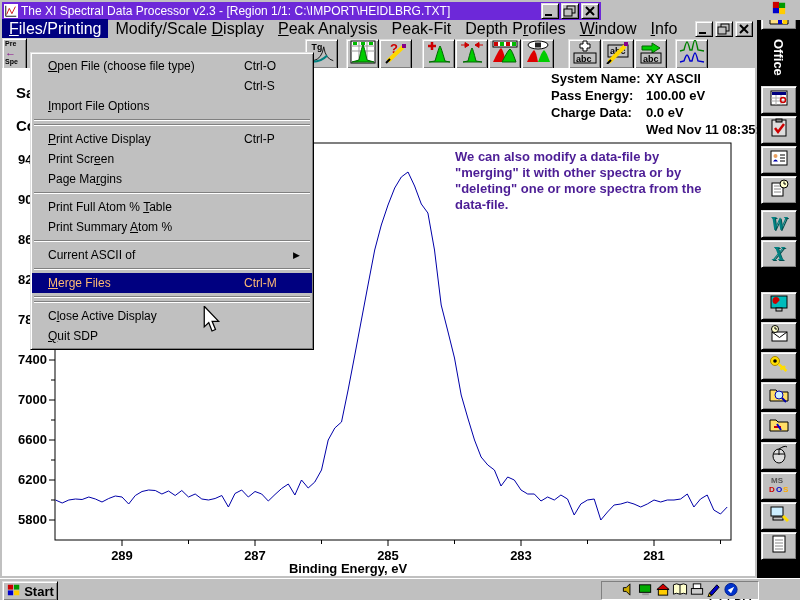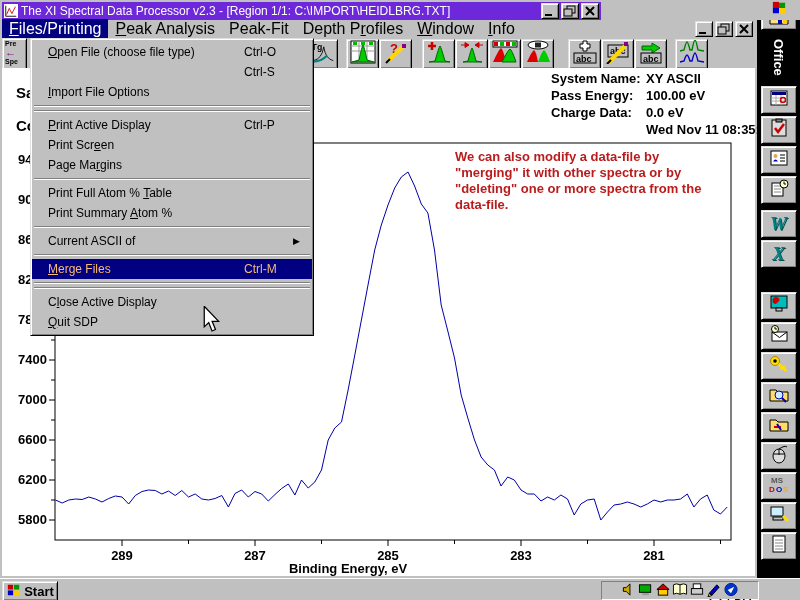--- a/index.html
+++ b/index.html
@@ -32,24 +32,24 @@
   #prespe{position:absolute;left:0;top:0;width:21px;height:29px;font-size:7px;font-weight:bold;
     text-align:left;line-height:8px;padding:1px 0 0 2px;overflow:hidden;white-space:nowrap;}
   #prespe .arr{color:#880088;font-size:11px;line-height:9px;font-weight:bold;}
   
   #client{position:absolute;left:2px;top:68px;width:753px;height:508px;background:#fff;}
   #chartsvg{position:absolute;left:0;top:68px;width:757px;height:510px;}
   #infopanel{position:absolute;left:551px;top:71px;font-size:13px;font-weight:bold;color:#000;}
   #infopanel .line{height:17px;white-space:nowrap;}
   #infopanel .lbl{display:inline-block;min-width:95px;}
   #annotation{position:absolute;left:455px;top:149px;width:290px;font-size:13px;font-weight:bold;
-    line-height:16px;color:#b91c1c;}
+    line-height:16px;color:#4c1d95;}
   .leftlabel{position:absolute;left:16px;font-size:15px;font-weight:bold;color:#000;}
   
-  #dropdown{position:absolute;left:30px;top:38px;width:280px;background:#c0c0c0;
+  #dropdown{position:absolute;left:30px;top:52px;width:280px;background:#c0c0c0;
     border:1px solid;border-color:#dfdfdf #000 #000 #dfdfdf;
     box-shadow:inset 1px 1px 0 #fff, inset -1px -1px 0 #808080;
     padding:3px 1px;font-size:12px;color:#000;z-index:40;}
   .mi{height:20px;display:flex;align-items:center;padding:0 10px 0 16px;white-space:nowrap;}
   .mi .sc{margin-left:auto;min-width:42px;padding-right:16px;}
   .mi .sub{margin-left:auto;font-size:9px;padding-right:2px;}
   .mi.hl{background:#000080;color:#fdba74;}
   .sep{height:0;border-top:1px solid #808080;border-bottom:1px solid #fff;margin:3px 2px;}
   #cursor{position:absolute;left:203px;top:306px;width:20px;height:28px;z-index:60;}
   
@@ -104,20 +104,21 @@
       <span class="winbtn raised" id="wb-clo1">
           <svg viewBox="0 0 16 14">
             <path d="M4 3 L12 11 M12 3 L4 11" stroke="#000" stroke-width="2"></path>
           </svg>
         </span>
     </div>
 
     <div id="menubar">
       <span id="mbitems" style="display:flex">
           <span class="mbitem active"><u>F</u>iles/Printing</span>
+          <span class="mbitem">Modify/Scale <u>D</u>isplay</span>
           <span class="mbitem"><u>P</u>eak Analysis</span>
           <span class="mbitem">Peak-Fit</span>
           <span class="mbitem">Depth P<u>r</u>ofiles</span>
           <span class="mbitem"><u>W</u>indow</span>
           <span class="mbitem"><u>I</u>nfo</span>
         </span>
       <span class="spacer"></span>
       <span class="winbtn raised" id="wb-min2">
           <svg viewBox="0 0 16 14">
             <rect x="3" y="10" width="7" height="2" fill="#000"></rect>

